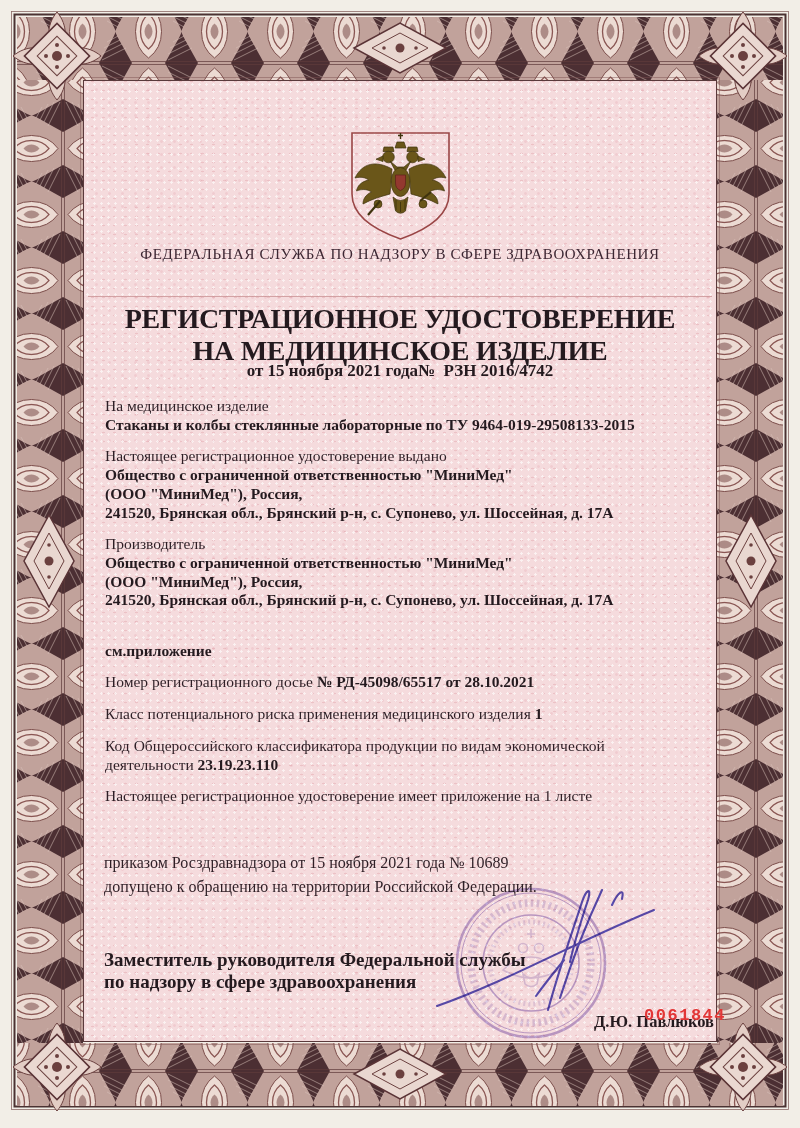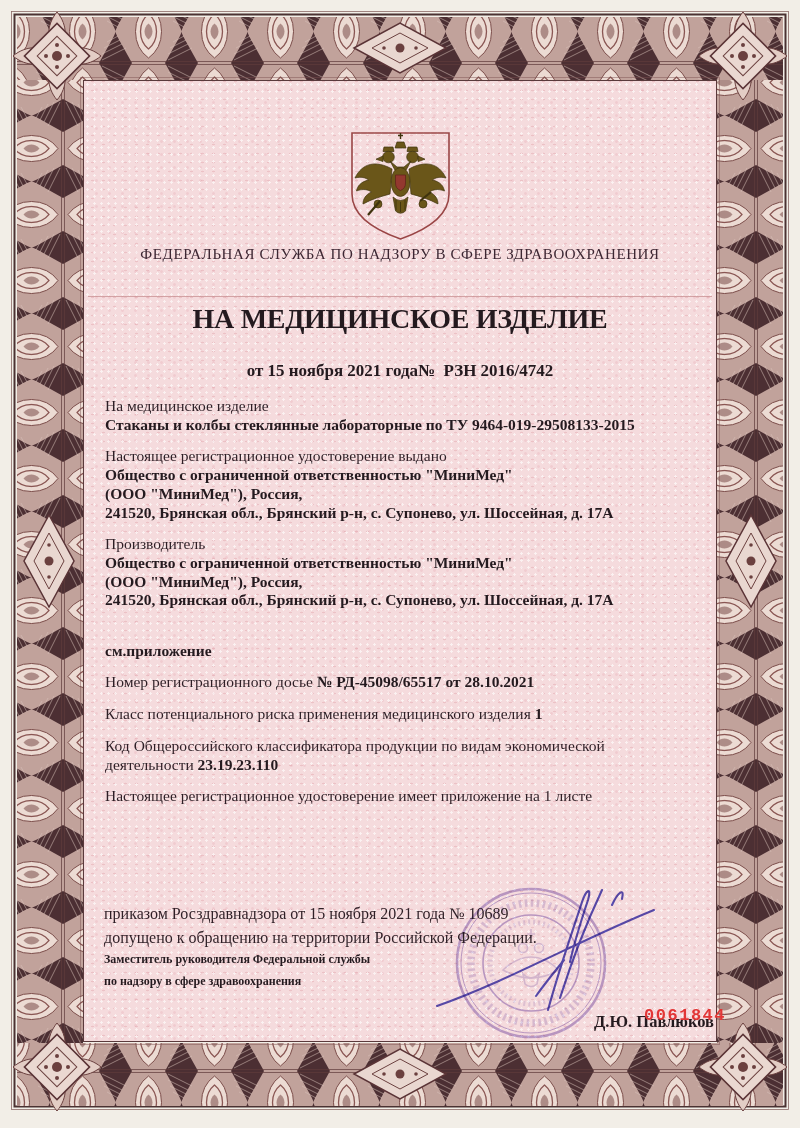--- a/index.html
+++ b/index.html
@@ -38,22 +38,22 @@
   }
   .date-num{
     position:absolute;top:280px;left:0;width:100%;
     display:flex;justify-content:center;
     font-weight:bold;font-size:17px;color:#241a1f;white-space:pre;
   }
   .doc-body{position:absolute;top:316px;left:21px;right:22px;font-size:15.5px;line-height:18.7px;}
   .doc-body p{margin:0 0 13px 0;}
   .doc-body .val{font-weight:bold;color:#241a1f;}
   .okpd-p{max-width:540px;}
-  .order-block{position:absolute;left:104px;top:902px;width:560px;font-size:16px;line-height:23.5px;z-index:3;}
-  .sig-title{position:absolute;left:104px;top:949px;font-weight:bold;font-size:12px;line-height:21.5px;z-index:3;color:#241a1f;}
+  .order-block{position:absolute;left:104px;top:851px;width:560px;font-size:16px;line-height:23.5px;z-index:3;}
+  .sig-title{position:absolute;left:104px;top:949px;font-weight:bold;font-size:19px;line-height:21.5px;z-index:3;color:#241a1f;}
   .sig-name{position:absolute;right:86px;top:1012px;font-weight:bold;font-size:16.5px;z-index:3;color:#241a1f;}
   .serial{
     position:absolute;right:74px;top:1006px;z-index:4;
     font-family:"Liberation Mono", monospace;font-weight:bold;
     font-size:17px;letter-spacing:1.5px;color:#e23636;
   }
   .stamp-svg{position:absolute;left:452px;top:882px;z-index:5;mix-blend-mode:multiply;opacity:.8;}
   .signature-svg{position:absolute;left:428px;top:878px;z-index:6;mix-blend-mode:multiply;}
 </style>
 </head>
@@ -165,20 +165,21 @@
       <path d="M48.5,45 h10 v8 q0,5.5 -5,7.5 q-5,-2 -5,-7.5 Z" fill="#93382f" stroke="#5d1f1a" stroke-width=".7"></path>
     </svg>
 
     <div class="agency">
       <div>ФЕДЕРАЛЬНАЯ СЛУЖБА ПО НАДЗОРУ В СФЕРЕ ЗДРАВООХРАНЕНИЯ</div>
     </div>
 
     <div class="divider"></div>
 
     <div class="doc-title">
+      <div>РЕГИСТРАЦИОННОЕ УДОСТОВЕРЕНИЕ</div>
       <div>НА МЕДИЦИНСКОЕ ИЗДЕЛИЕ</div>
     </div>
 
     <div class="date-num">
       <span>от 15 ноября 2021 года</span>
       <span>№  РЗН 2016/4742</span>
     </div>
 
     <div class="doc-body">
       <p>

